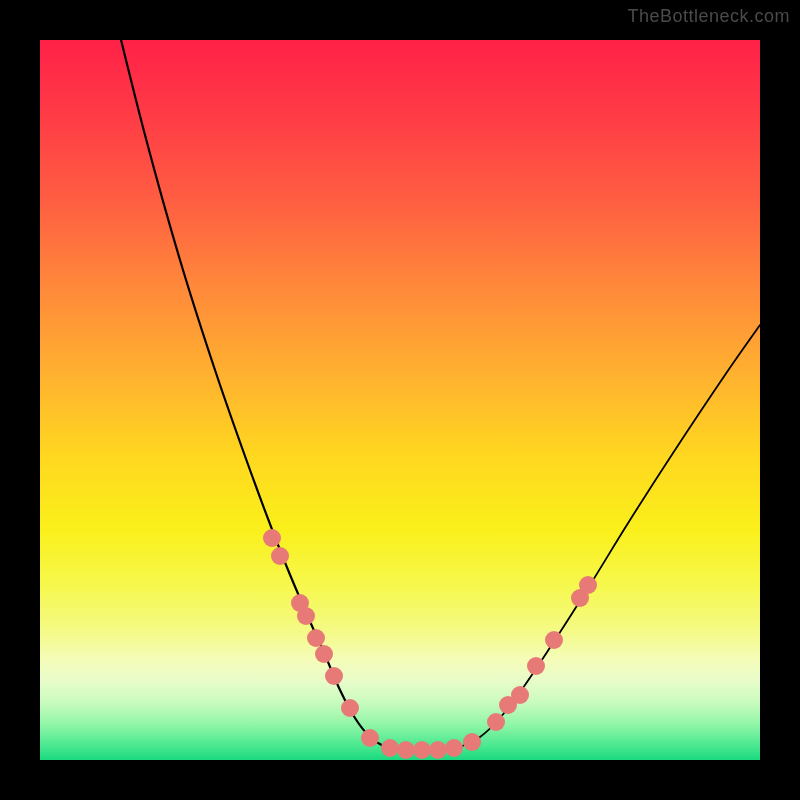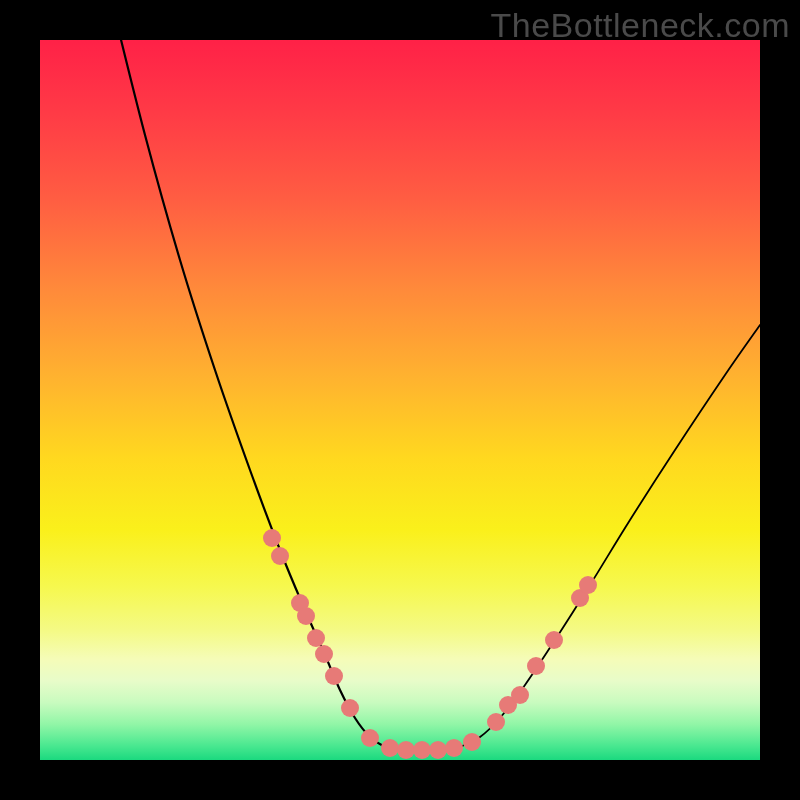--- a/index.html
+++ b/index.html
@@ -40,21 +40,21 @@
       #92f6a7 95%,
       #4ae890 98%,
       #1bd97f 100%
     );
   }
   .watermark {
     position: absolute;
     top: 6px;
     right: 10px;
     color: #4a4a4a;
-    font-size: 34px;
+    font-size: 18px;
     letter-spacing: 0.5px;
     font-weight: 400;
     z-index: 5;
   }
   svg.curve {
     position: absolute;
     left: 0;
     top: 0;
     width: 720px;
     height: 720px;

